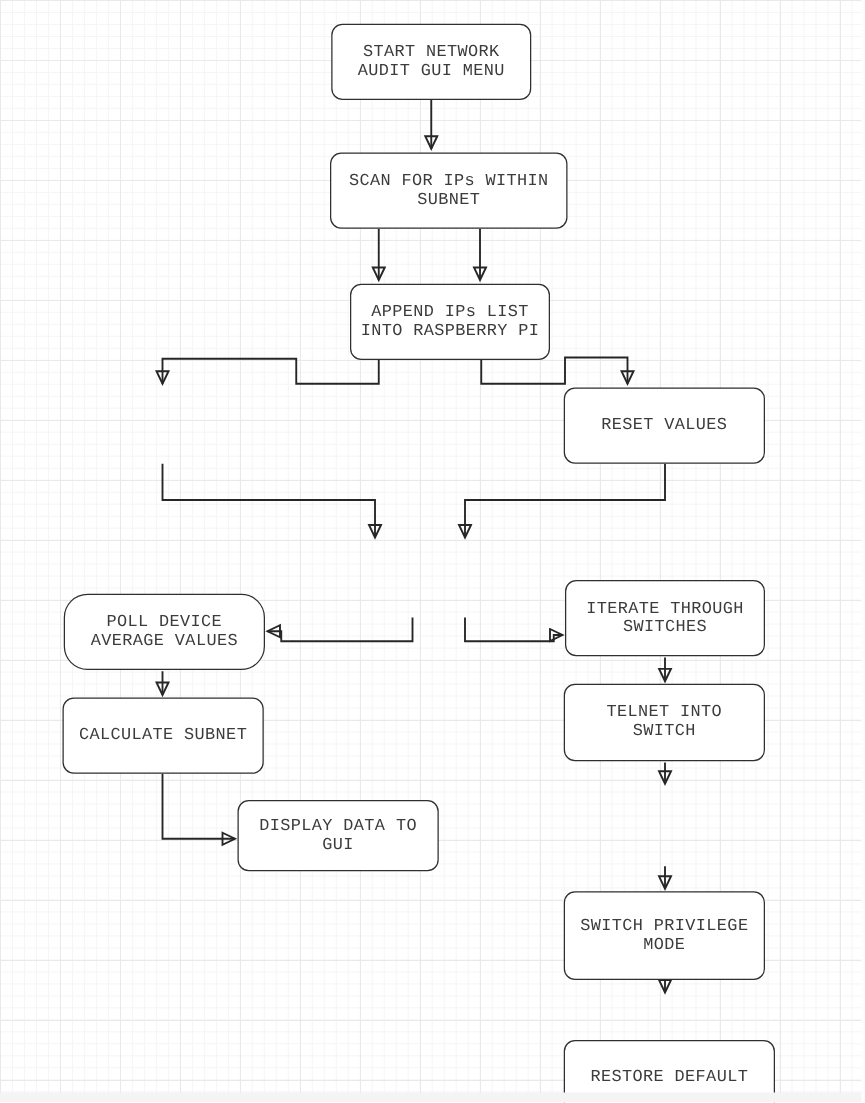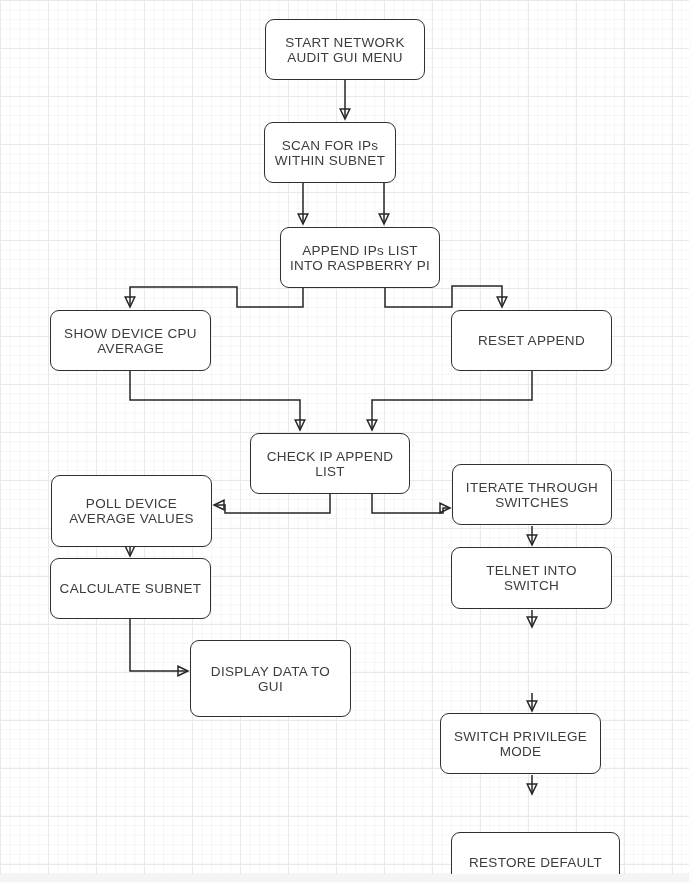--- a/index.html
+++ b/index.html
@@ -5,21 +5,21 @@
   html, body {
     margin: 0;
     padding: 0;
     background: #ffffff;
   }
   .canvas {
     position: relative;
     width: 692px;
     height: 882px;
     overflow: hidden;
-    font-family: Liberation Sans, sans-serif;
+    font-family: Liberation Mono, monospace;
     background-color: #ffffff;
     background-image:
       linear-gradient(to right, #e9e9e9 1px, transparent 1px),
       linear-gradient(to bottom, #e9e9e9 1px, transparent 1px),
       linear-gradient(to right, #f5f5f5 1px, transparent 1px),
       linear-gradient(to bottom, #f5f5f5 1px, transparent 1px);
     background-size: 48px 48px, 48px 48px, 9.6px 9.6px, 9.6px 9.6px;
   }
   .edges-layer {
     position: absolute;
@@ -92,51 +92,45 @@
     <path marker-end="url(#arrow)" d="M130,619 L130,671 L188,671"></path>
     <path marker-end="url(#arrow)" d="M532,526 L532,545"></path>
     <path marker-end="url(#arrow)" d="M532,610 L532,627"></path>
     <path marker-end="url(#arrow)" d="M532,693 L532,711"></path>
     <path marker-end="url(#arrow)" d="M532,775 L532,794"></path>
   </svg>
 
   <div class="flow-node" style="left:265px; top:19px;  width:160px; height:61px;">
       <span>START NETWORK AUDIT GUI MENU</span>
     </div>
-  <div class="flow-node" style="left:264px; top:122px; width:132px; height:61px;">
+  <div class="flow-node" style="left:264px; top:122px; width:190px; height:61px;">
       <span>SCAN FOR IPs WITHIN SUBNET</span>
     </div>
   <div class="flow-node" style="left:280px; top:227px; width:160px; height:61px;">
       <span>APPEND IPs LIST INTO RASPBERRY PI</span>
     </div>
-  <div class="flow-node" style="left:50px;  top:310px; width:161px; height:61px;">
-      <span>SHOW DEVICE CPU AVERAGE</span>
+  <div class="flow-node" style="left:451px; top:310px; width:161px; height:61px;">
+      <span>RESET VALUES</span>
     </div>
-  <div class="flow-node" style="left:451px; top:310px; width:161px; height:61px;">
-      <span>RESET APPEND</span>
-    </div>
-  <div class="flow-node" style="left:250px; top:433px; width:160px; height:61px;">
-      <span>CHECK IP APPEND LIST</span>
-    </div>
-  <div class="flow-node" style="left:51px;  top:475px; width:161px; height:72px;">
+  <div class="flow-node" style="left:51px;  top:475px; width:161px; height:61px;border-radius:19px;">
       <span>POLL DEVICE AVERAGE VALUES</span>
     </div>
   <div class="flow-node" style="left:50px;  top:558px; width:161px; height:61px;">
       <span>CALCULATE SUBNET</span>
     </div>
-  <div class="flow-node" style="left:190px; top:640px; width:161px; height:77px;">
+  <div class="flow-node" style="left:190px; top:640px; width:161px; height:57px;">
       <span>DISPLAY DATA TO GUI</span>
     </div>
   <div class="flow-node" style="left:451px; top:547px; width:161px; height:62px;">
       <span>TELNET INTO SWITCH</span>
     </div>
   <div class="flow-node" style="left:452px; top:464px; width:160px; height:61px;">
       <span>ITERATE THROUGH SWITCHES</span>
     </div>
-  <div class="flow-node" style="left:440px; top:713px; width:161px; height:61px;">
+  <div class="flow-node" style="left:451px; top:713px; width:161px; height:71px;">
       <span>SWITCH PRIVILEGE MODE</span>
     </div>
   <div class="flow-node" style="left:451px; top:796px; width:169px; height:61px;margin-top:36px;">
       <span>RESTORE DEFAULT</span>
     </div>
 
   <div class="page-edge-bottom"></div>
   <div class="page-edge-right"></div>
 </div>
 

